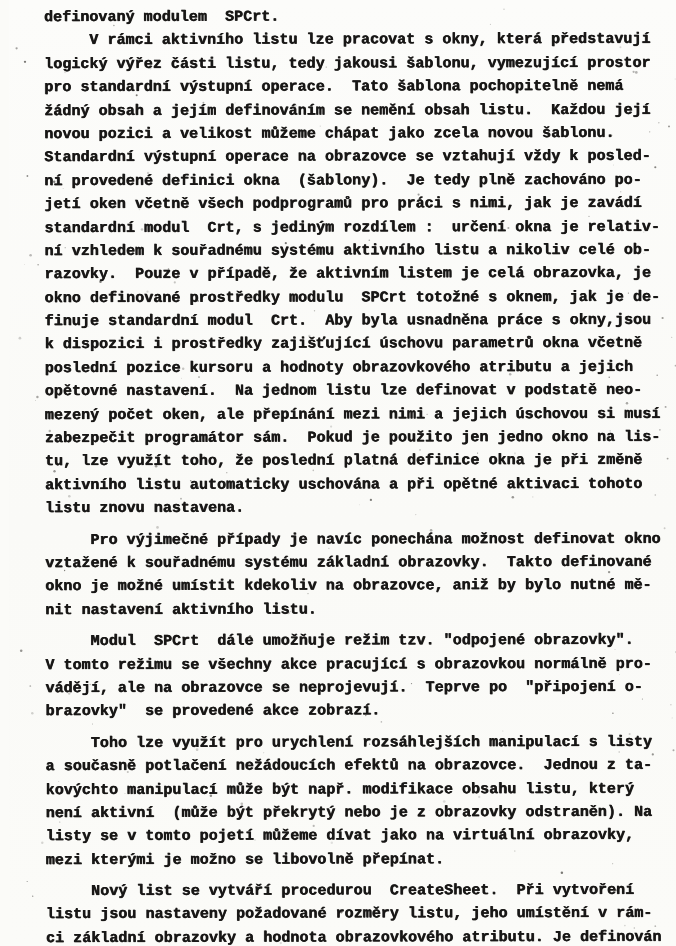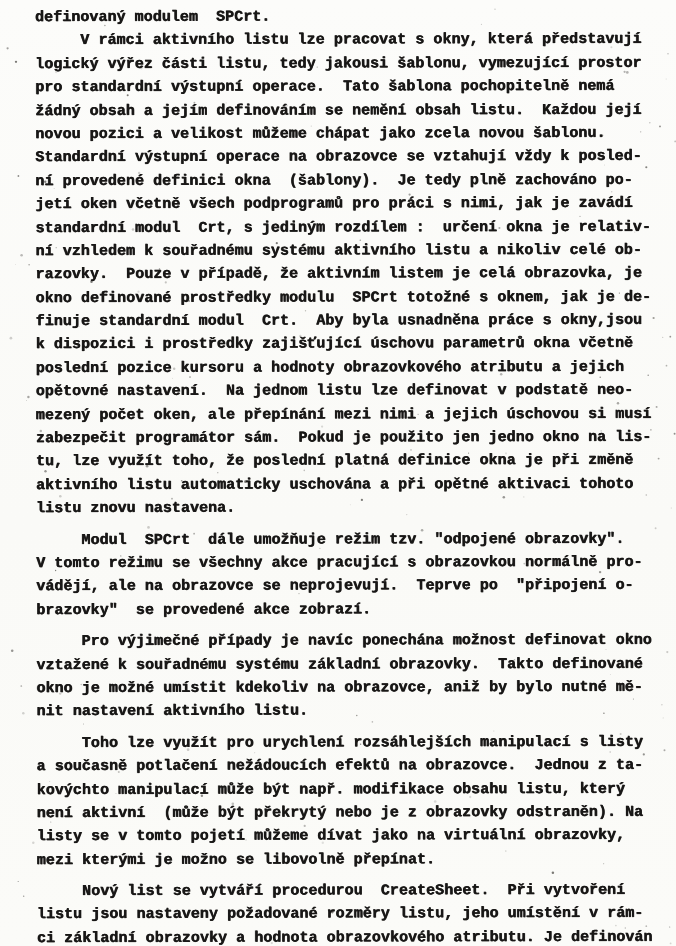--- a/index.html
+++ b/index.html
@@ -10,20 +10,21 @@
     width: 676px;
     height: 946px;
     overflow: hidden;
     background: #fbfbf8;
     position: relative;
   }
   .scan-page {
     position: absolute;
     inset: 0;
     background: linear-gradient(180deg, #fcfcfa 0%, #fafaf7 55%, #fbfbf8 100%);
+    margin-left: 9px;
   }
   .page-text {
     position: absolute;
     top: 6px;
     left: 35px;
     right: 14px;
     font-family: "Liberation Mono", "DejaVu Sans Mono", monospace;
     font-size: 15px;
     font-weight: 700;
     line-height: 23.4px;
@@ -79,30 +80,30 @@
         <div class="line">k dispozici i prostředky zajišťující úschovu parametrů okna včetně</div>
         <div class="line">poslední pozice kursoru a hodnoty obrazovkového atributu a jejich</div>
         <div class="line">opětovné nastavení.  Na jednom listu lze definovat v podstatě neo-</div>
         <div class="line">mezený počet oken, ale přepínání mezi nimi a jejich úschovou si musí</div>
         <div class="line">zabezpečit programátor sám.  Pokud je použito jen jedno okno na lis-</div>
         <div class="line">tu, lze využít toho, že poslední platná definice okna je při změně</div>
         <div class="line">aktivního listu automaticky uschována a při opětné aktivaci tohoto</div>
         <div class="line">listu znovu nastavena.</div>
       </div>
       <div class="paragraph">
+        <div class="line">     Pro výjimečné případy je navíc ponechána možnost definovat okno</div>
+        <div class="line">vztažené k souřadnému systému základní obrazovky.  Takto definované</div>
+        <div class="line">okno je možné umístit kdekoliv na obrazovce, aniž by bylo nutné mě-</div>
+        <div class="line">nit nastavení aktivního listu.</div>
+      </div>
+      <div class="paragraph">
         <div class="line">     Modul  SPCrt  dále umožňuje režim tzv. "odpojené obrazovky".</div>
         <div class="line">V tomto režimu se všechny akce pracující s obrazovkou normálně pro-</div>
         <div class="line">vádějí, ale na obrazovce se neprojevují.  Teprve po  "připojení o-</div>
         <div class="line">brazovky"  se provedené akce zobrazí.</div>
-      </div>
-      <div class="paragraph">
-        <div class="line">     Pro výjimečné případy je navíc ponechána možnost definovat okno</div>
-        <div class="line">vztažené k souřadnému systému základní obrazovky.  Takto definované</div>
-        <div class="line">okno je možné umístit kdekoliv na obrazovce, aniž by bylo nutné mě-</div>
-        <div class="line">nit nastavení aktivního listu.</div>
       </div>
       <div class="paragraph">
         <div class="line">     Toho lze využít pro urychlení rozsáhlejších manipulací s listy</div>
         <div class="line">a současně potlačení nežádoucích efektů na obrazovce.  Jednou z ta-</div>
         <div class="line">kovýchto manipulací může být např. modifikace obsahu listu, který</div>
         <div class="line">není aktivní  (může být překrytý nebo je z obrazovky odstraněn). Na</div>
         <div class="line">listy se v tomto pojetí můžeme dívat jako na virtuální obrazovky,</div>
         <div class="line">mezi kterými je možno se libovolně přepínat.</div>
       </div>
       <div class="paragraph">

